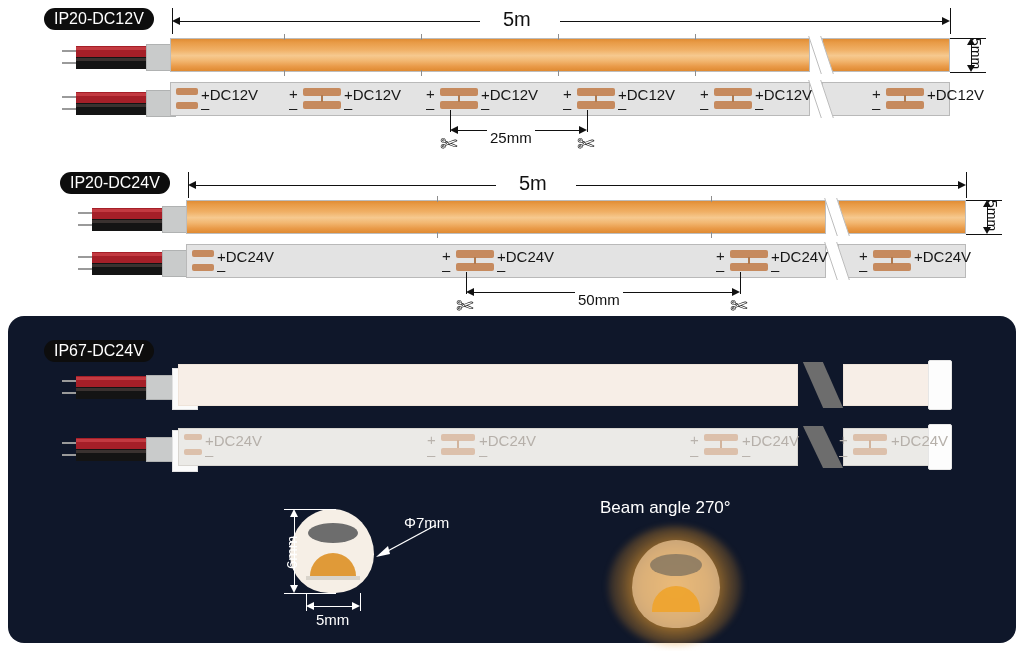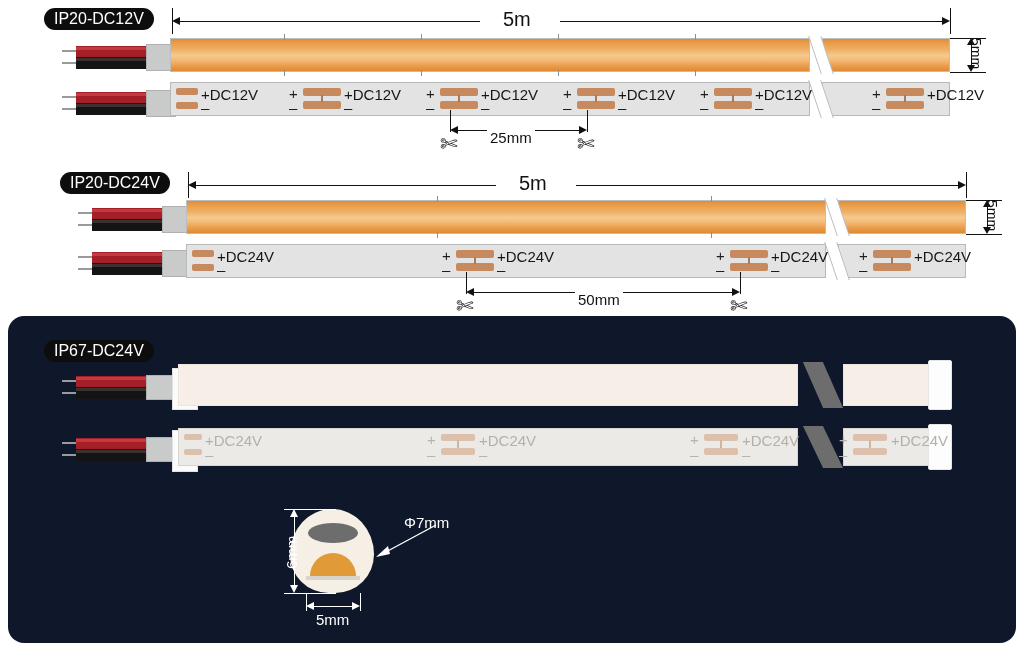--- a/index.html
+++ b/index.html
@@ -574,14 +574,21 @@
 
       <div>
         <svg width="110" height="48" style="position:absolute;left:128px;top:18px;">
           <line x1="70" y1="6" x2="18" y2="34" stroke="#ffffff" stroke-width="1.4"></line>
           <polygon points="10,38 22,27 24,35" fill="#ffffff"></polygon>
         </svg>
         <div class="wlabel" style="left:166px;top:13px;">Φ7mm</div>
       </div>
     </div>
 
+    <div class="abs" style="left:570px;top:168px;width:250px;height:150px;">
+      <div class="beam-title" style="left:22px;top:14px;">Beam angle 270°</div>
+      <div class="glow" style="left:30px;top:42px;width:134px;height:120px;"></div>
+      <div class="beam-body" style="left:54px;top:56px;width:88px;height:88px;"></div>
+      <div class="beam-hole" style="left:72px;top:70px;width:52px;height:22px;"></div>
+      <div class="beam-led" style="left:74px;top:102px;width:48px;height:26px;"></div>
+    </div>
   </div>
 </div>
 
 </body></html>

